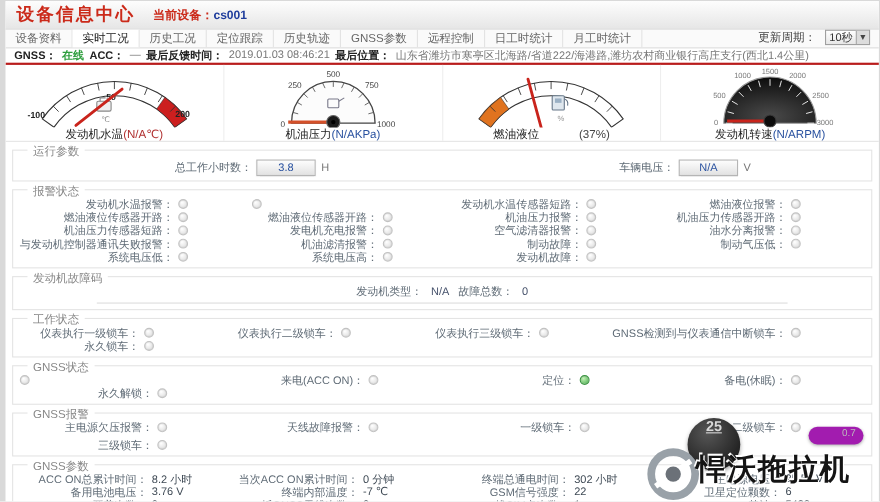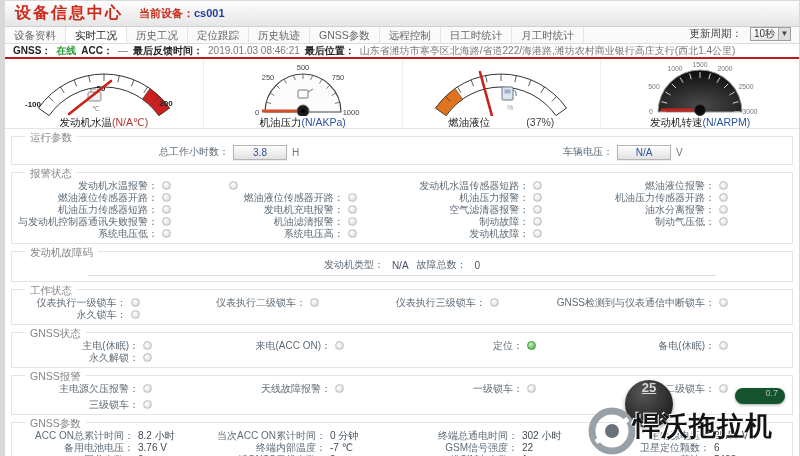--- a/index.html
+++ b/index.html
@@ -67,21 +67,21 @@
   .ef-center .ev { color:#44506a; }
   .ef-line { border-bottom:1px solid #ddd; margin:4px 70px 1px; }
 
   .gap2 .grid4 { row-gap:5px; }
 
   
   .wm { position:absolute; right:0; bottom:0; width:232px; height:80px; pointer-events:none; z-index:5; }
   .wm-circle { position:absolute; left:58px; top:4px; width:48px; height:48px; border-radius:50%;
                background:radial-gradient(circle at 38% 28%, #565656, #0e0e0e); box-shadow:0 2px 4px rgba(0,0,0,.35);
                color:#d8d8d8; font-size:13px; font-weight:bold; display:flex; align-items:flex-start; justify-content:center; padding-bottom:5px;text-decoration:underline; }
-  .wm-pill { position:absolute; left:168px; top:12px; width:50px; height:16px; border-radius:8px; background:#14532d;
+  .wm-pill { position:absolute; left:168px; top:12px; width:50px; height:16px; border-radius:8px; background:#a21caf;
              color:#bbb; font-size:9px; display:flex; align-items:flex-start; justify-content:flex-end; padding-right:7px;
              box-shadow:0 1px 3px rgba(0,0,0,.35); }
   .wm-logo { position:absolute; left:20px; top:30px; width:50px; height:50px; }
   .wm-text { position:absolute; left:66px; top:32px; font-size:27px; font-weight:bold; color:#141414; letter-spacing:1px;
              text-shadow:1px 1px 0 #fff,-1px -1px 0 #fff; white-space:nowrap; }
 
   svg text { font-family:"Liberation Sans","DejaVu Sans",sans-serif; }
 </style>
 </head>
 <body>
@@ -409,21 +409,20 @@
           <span class="led"></span>
           <span class="sp"></span>
         </div>
     </div>
   </div>
 
   <div class="section">
     <span class="sec-title">GNSS状态</span>
     <div class="grid4">
       <div class="cell">
-          <span class="cl">主电(休眠)：</span>
           <span class="led"></span>
           <span class="sp"></span>
         </div>
       <div class="cell">
           <span class="cl">来电(ACC ON)：</span>
           <span class="led"></span>
           <span class="sp"></span>
         </div>
       <div class="cell">
           <span class="cl">定位：</span>

